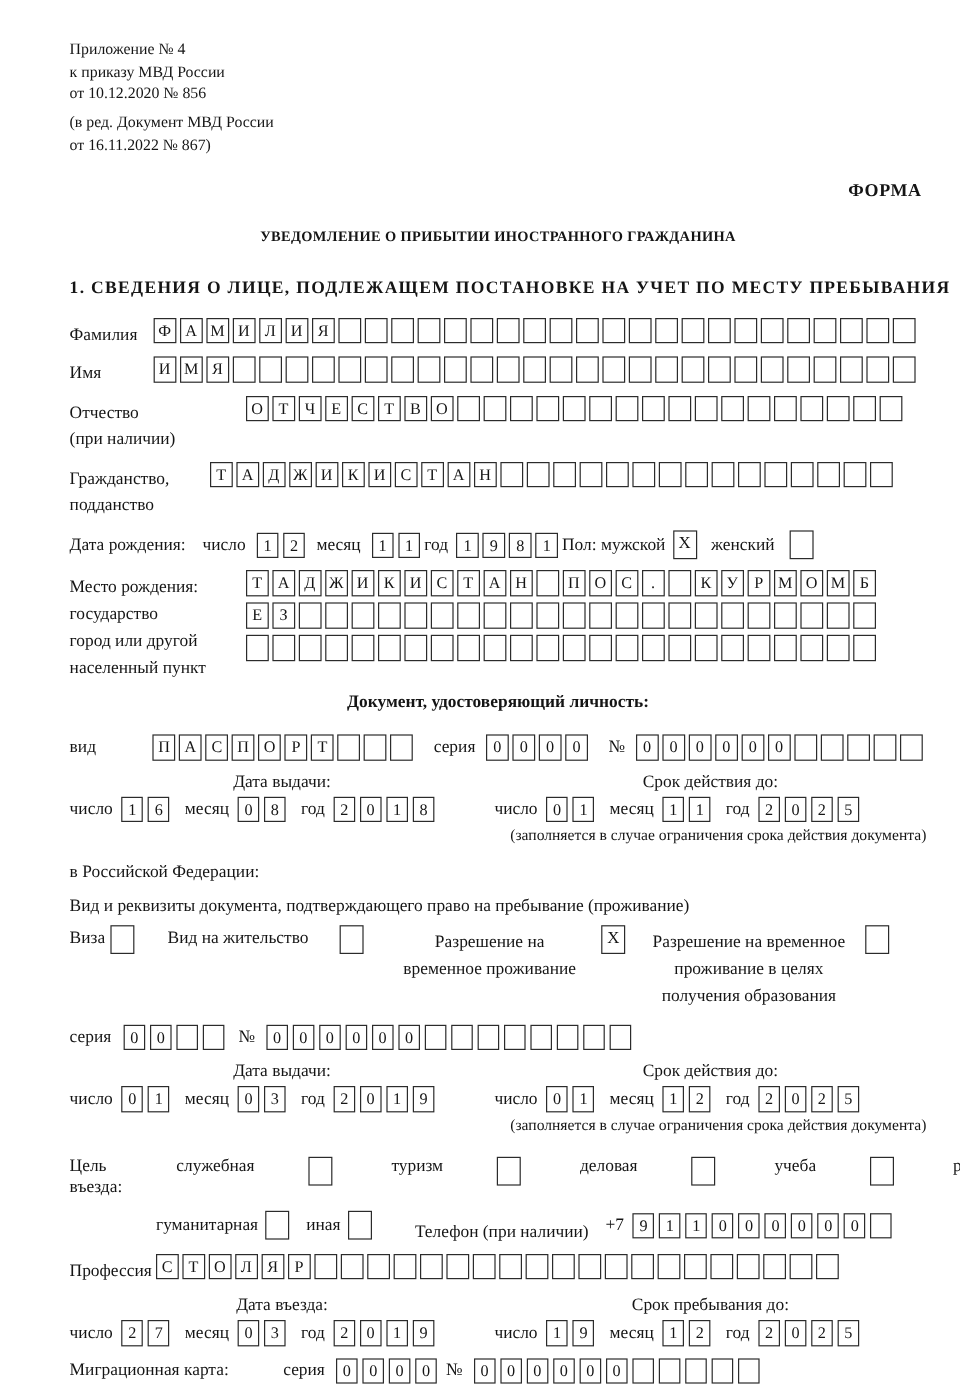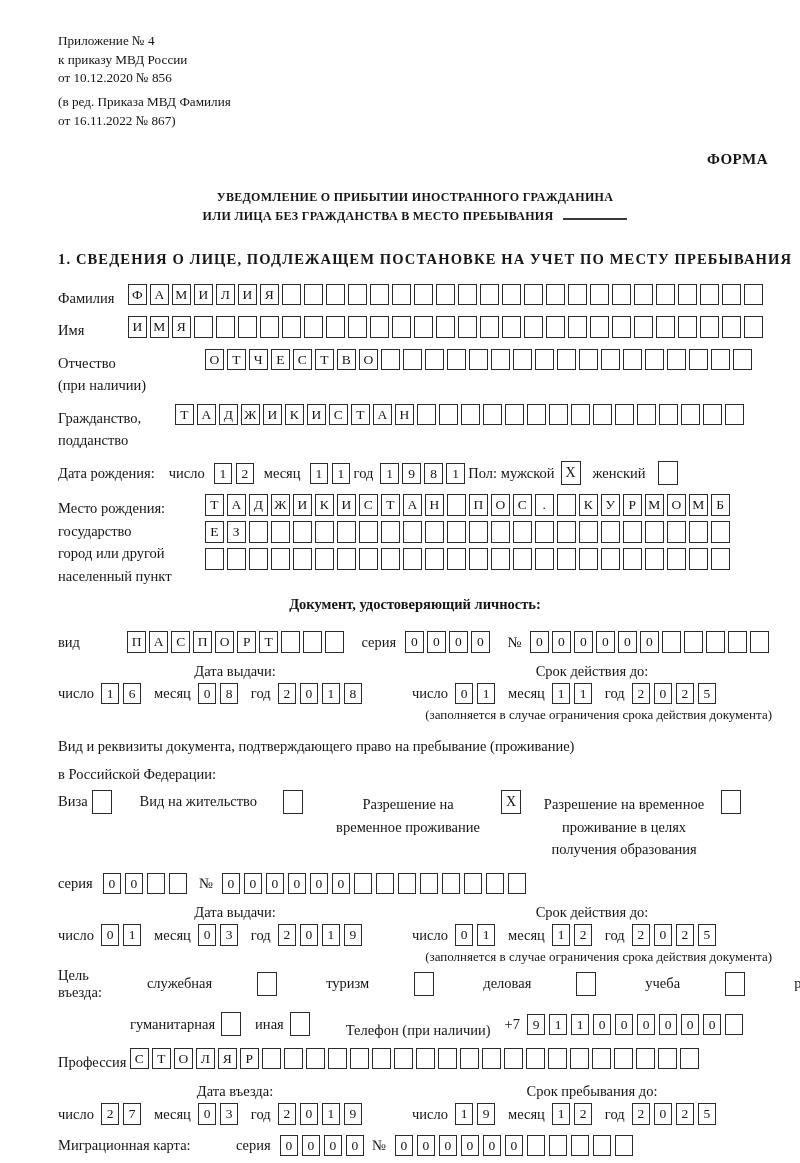--- a/index.html
+++ b/index.html
@@ -64,46 +64,45 @@
   
   .permit-intro { margin-top: 10px; line-height: 1.9; }
   .permit-opts { display: flex; align-items: flex-start; margin-top: 2px; }
   .popt { display: flex; align-items: flex-start; }
   .popt .ptxt { padding-top: 3px; }
   .popt .center { text-align: center; line-height: 1.55; }
   .wtemp { width: 158px; }
   .wedu  { width: 170px; }
 
   
-  .purpose { display: flex; align-items: center; margin-top: 2px; flex-wrap: nowrap; gap: 40px; }
+  .purpose { display: flex; align-items: flex-start; margin-top: 18px; flex-wrap: nowrap; gap: 40px; }
   .purpose .pl { margin-right: 5px; }
   .purpose .chk { margin-right: 9px; }
   .purpose2 { display: flex; align-items: center; margin-top: 9px; padding-left: 72px; }
   .purpose2 .pl { margin-right: 6px; }
   .purpose2 .chk { margin-right: 14px; }
   .phone-label { margin: 12px 14px 0 22px; }
   .phone-prefix { margin-right: 7px; }
 </style>
 </head>
 <body>
 
 <div class="page">
 
   <div class="hdr">
     <div>Приложение № 4</div>
     <div>к приказу МВД России</div>
     <div>от 10.12.2020 № 856</div>
-    <div class="ed">(в ред. Приказа МВД Фамилия</div>
+    <div class="ed">(в ред. Документ МВД России</div>
     <div>от 16.11.2022 № 867)</div>
   </div>
   <div class="forma">ФОРМА</div>
 
   <div class="title">
     <div>УВЕДОМЛЕНИЕ О ПРИБЫТИИ ИНОСТРАННОГО ГРАЖДАНИНА</div>
-    <div><span>ИЛИ ЛИЦА БЕЗ ГРАЖДАНСТВА В МЕСТО ПРЕБЫВАНИЯ</span><span class="blank-line"></span></div>
   </div>
 
   <div class="sect">1. СВЕДЕНИЯ О ЛИЦЕ, ПОДЛЕЖАЩЕМ ПОСТАНОВКЕ НА УЧЕТ ПО МЕСТУ ПРЕБЫВАНИЯ</div>
 
   <div class="row" style="margin-top:16px;">
     <div class="lbl w70">Фамилия</div>
     <div class="cells">
         <div class="cell">Ф</div>
         <div class="cell">А</div>
         <div class="cell">М</div>
@@ -442,22 +441,22 @@
             <div class="cell">0</div>
             <div class="cell">2</div>
             <div class="cell">5</div>
           </span>
       </div>
     </div>
   </div>
   <div class="note-right">(заполняется в случае ограничения срока действия документа)</div>
 
   <div class="permit-intro">
+    <div>в Российской Федерации:</div>
     <div>Вид и реквизиты документа, подтверждающего право на пребывание (проживание)</div>
-    <div>в Российской Федерации:</div>
   </div>
   <div class="permit-opts">
     <div class="popt">
       <span class="ptxt">Виза</span>
       <span class="chk" style="margin-left:4px;"></span>
     </div>
     <div class="popt" style="margin-left:28px;">
       <span class="ptxt">Вид на жительство</span>
       <span class="chk" style="margin-left:26px;"></span>
     </div>

